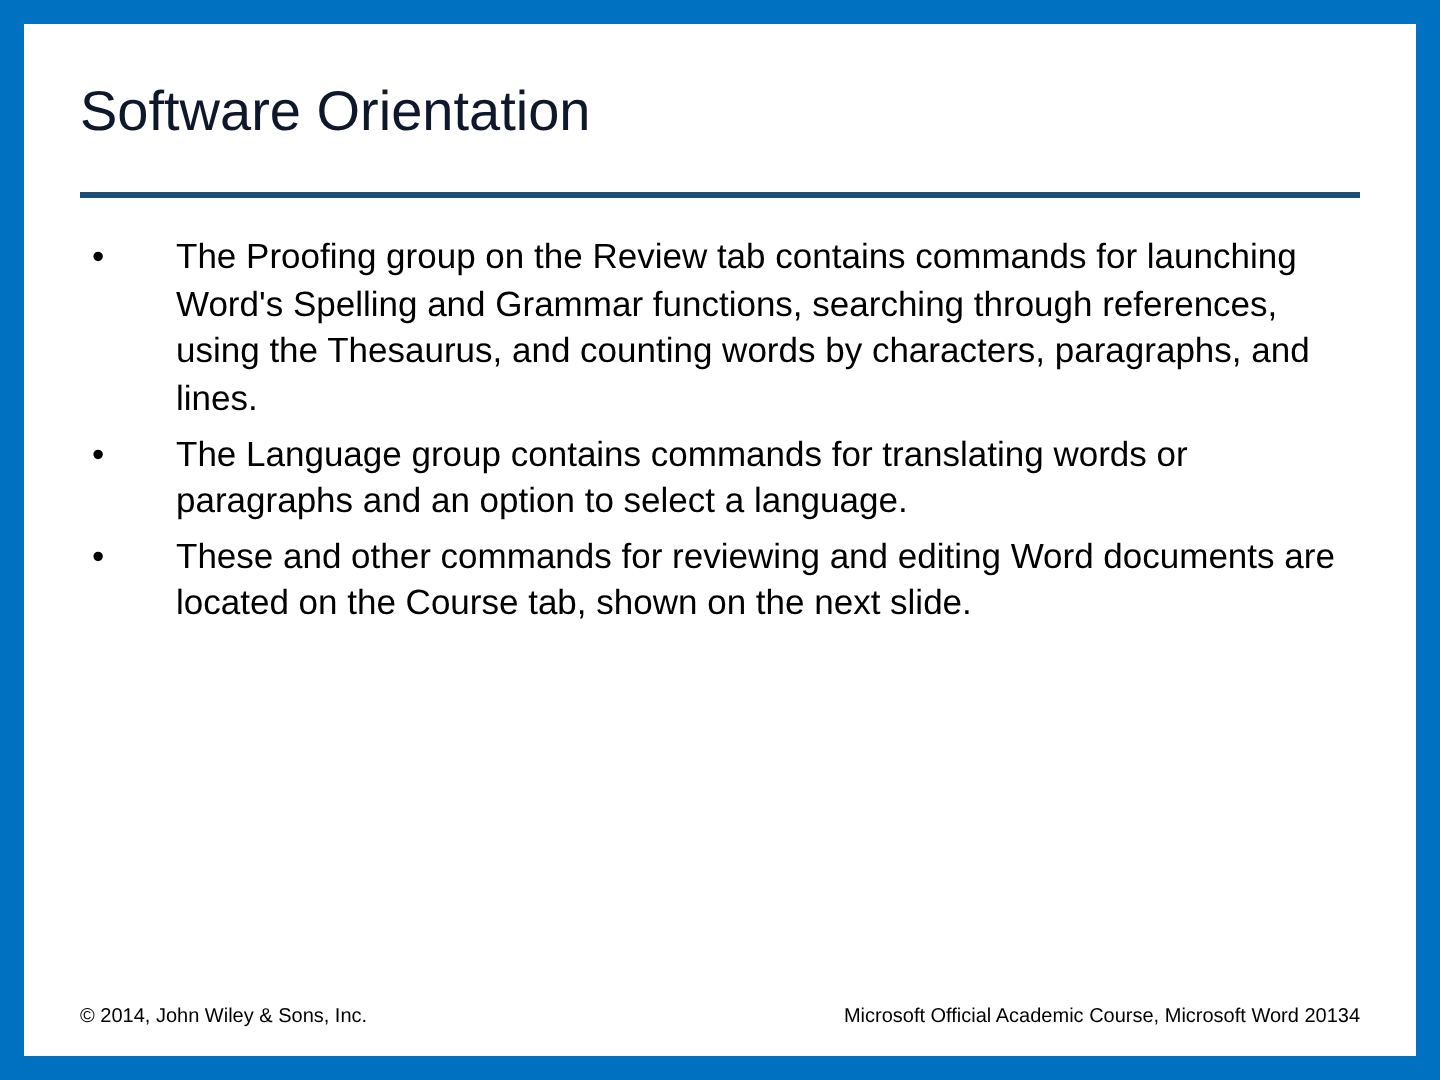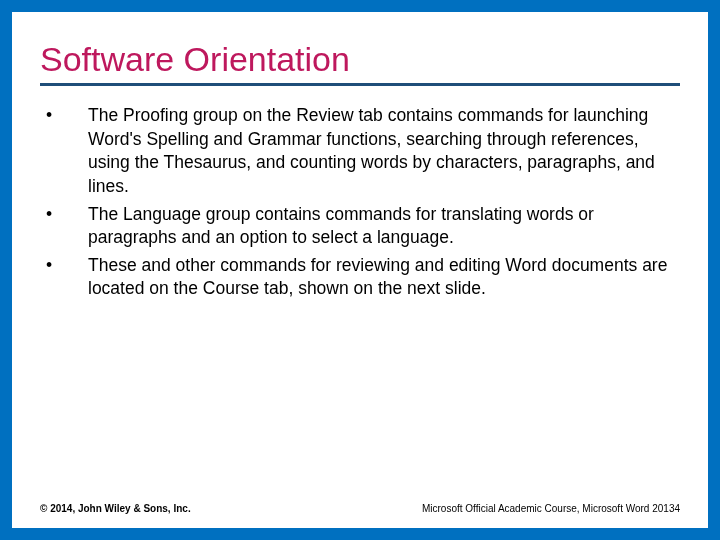--- a/index.html
+++ b/index.html
@@ -10,24 +10,24 @@
     padding: 12px;
   }
   .slide {
     width: 100%;
     height: 100%;
     background: #ffffff;
     position: relative;
     padding: 28px 28px 0 28px;
   }
   .title {
-    font-size: 34px;
-    color: #be185d;
+    font-size: 28px;
+    color: #0f172a;
     font-weight: 400;
-    padding-bottom: 4px;
+    padding-bottom: 24px;
     border-bottom: 3px solid #1f4e79;
     margin-bottom: 18px;
   }
   .bullets {
     list-style: none;
     font-size: 17.5px;
     color: #000;
     line-height: 1.35;
   }
   .bullets li {
@@ -45,21 +45,21 @@
   }
   .footer {
     position: absolute;
     bottom: 14px;
     left: 28px;
     right: 28px;
     display: flex;
     font-size: 10px;
     color: #000;
   }
-  .footer .copyright { flex: 0 0 auto; font-weight: bold; }
+  .footer .copyright { flex: 0 0 auto; }
   .footer .center { flex: 1; text-align: right; padding-left: 60px; }
   .footer .pagenum { flex: 0 0 auto; text-align: right; }
 </style>
 </head>
 <body>
 
 <div class="slide">
   <h1 class="title">Software Orientation</h1>
   <ul class="bullets">
     <li>

